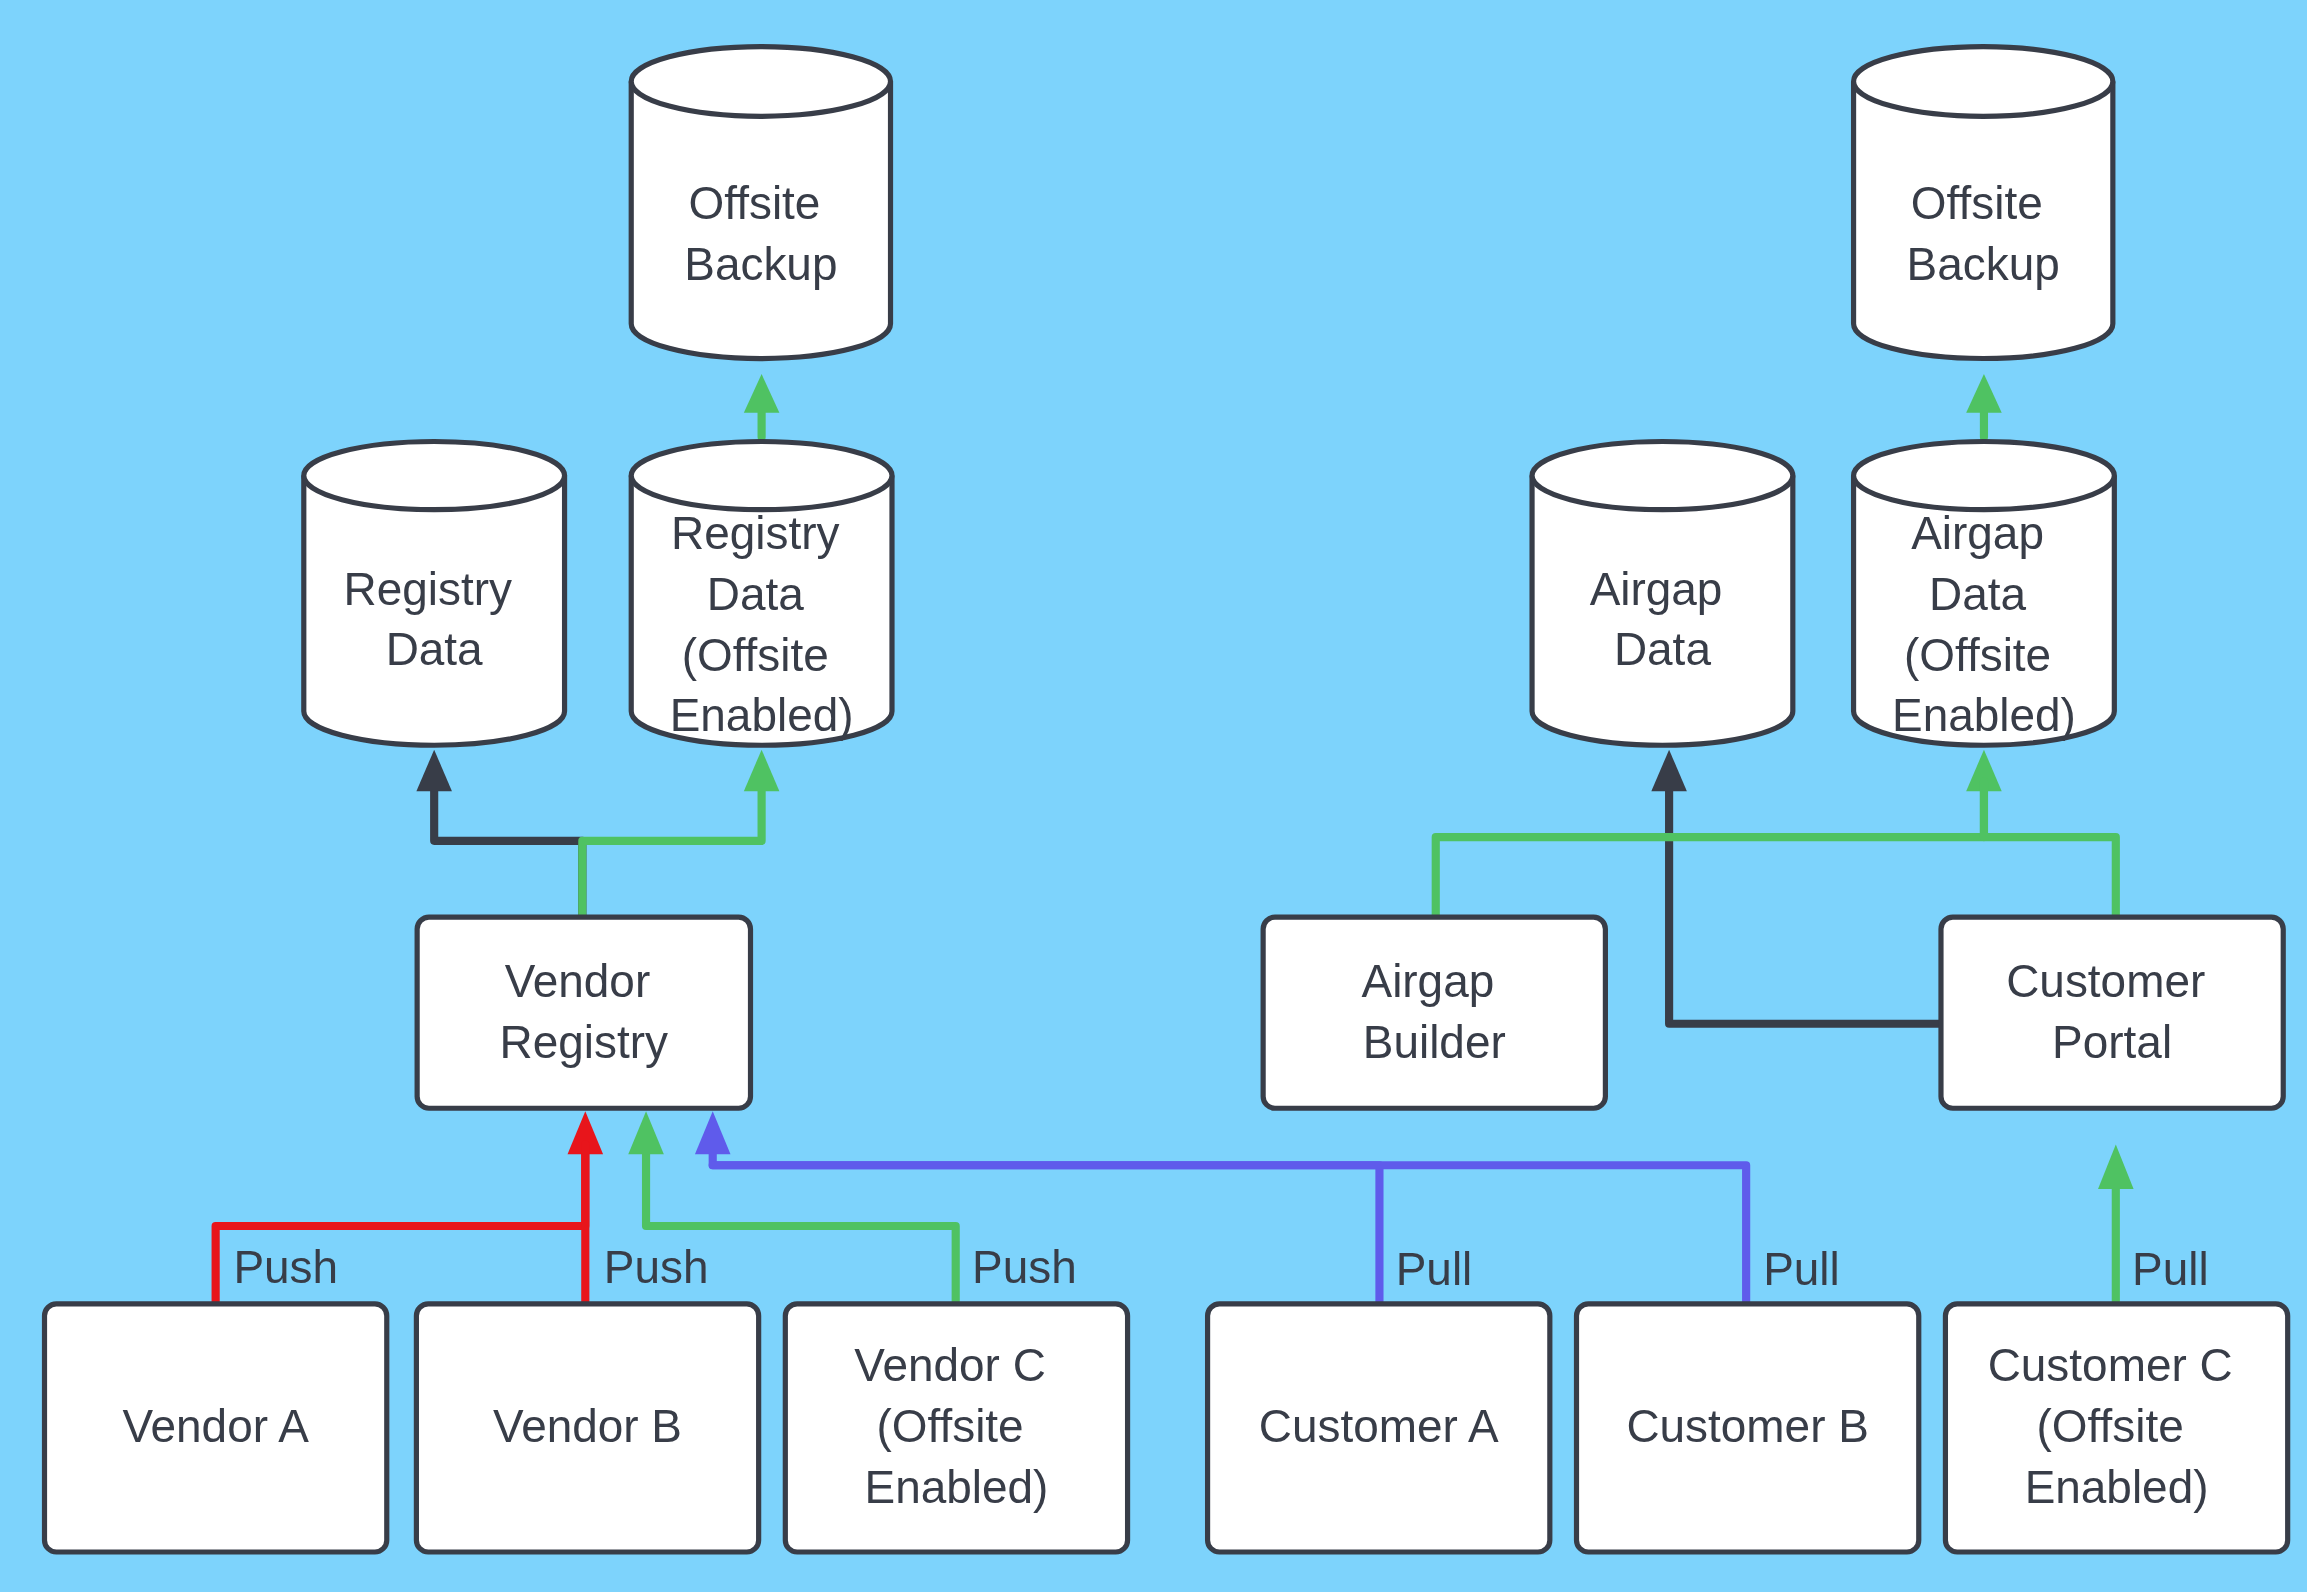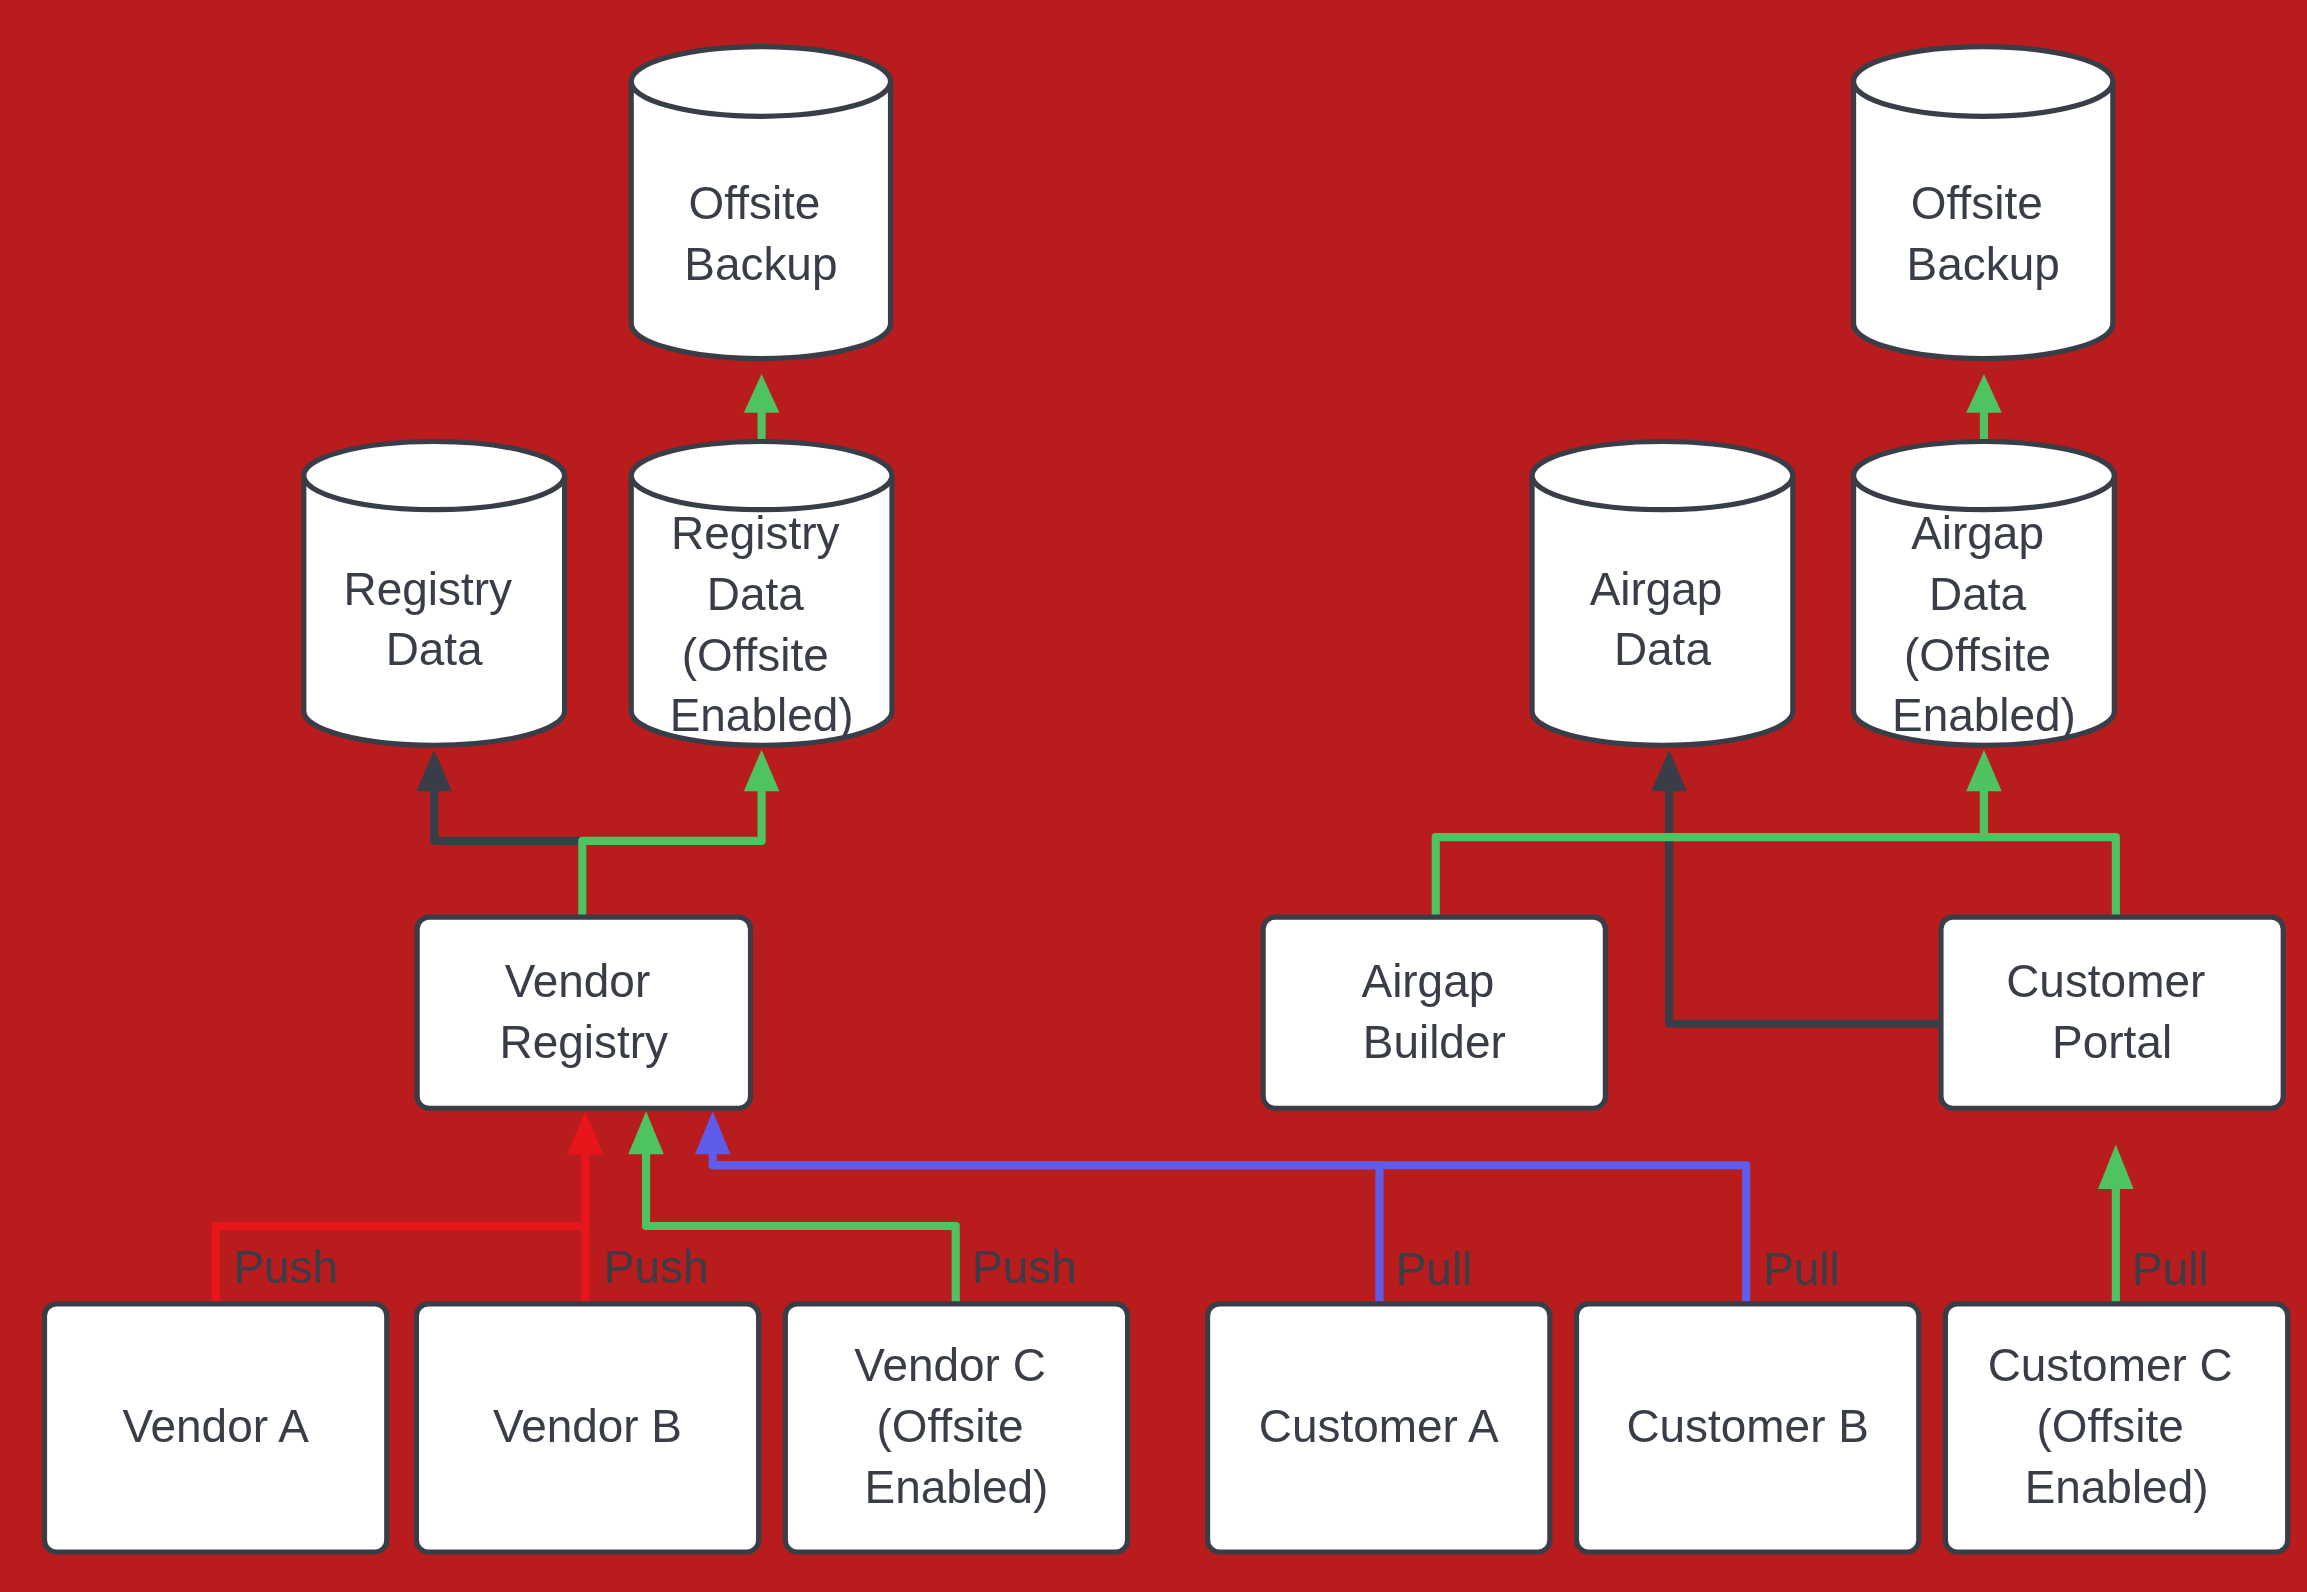--- a/index.html
+++ b/index.html
@@ -1,17 +1,17 @@
 <!DOCTYPE html>
 <html style="font-size:12px"><head>
 <meta charset="utf-8">
 <style>
   html,body{margin:0;padding:0;background:#ffffff;}
   body{font-family:"Liberation Sans","DejaVu Sans",sans-serif;}
-  #stage{position:relative;width:2307px;height:1592px;background:#b91c1c;overflow:hidden;}
+  #stage{position:relative;width:2307px;height:1592px;background:#7dd3fc;overflow:hidden;}
   svg#diagram{position:absolute;left:0;top:0;width:2307px;height:1592px;display:block;}
   .node-shape{fill:#ffffff;stroke:#383D48;stroke-width:7;}
   .cyl-body{fill:#ffffff;stroke:#383D48;stroke-width:7;}
   .cyl-top{fill:#ffffff;stroke:#383D48;stroke-width:7;}
   .edge{fill:none;stroke-width:11;stroke-linecap:round;stroke-linejoin:round;}
   .edge-dark{stroke:#383D48;}
   .edge-green{stroke:#4FC262;}
   .edge-red{stroke:#E8151B;}
   .edge-blue{stroke:#5F5BEB;}
   .arrow-dark{fill:#383D48;}

